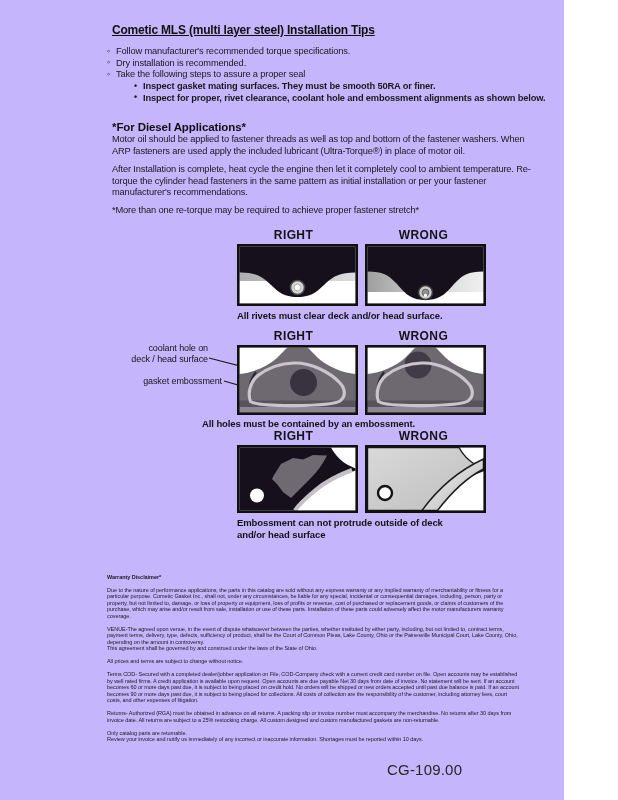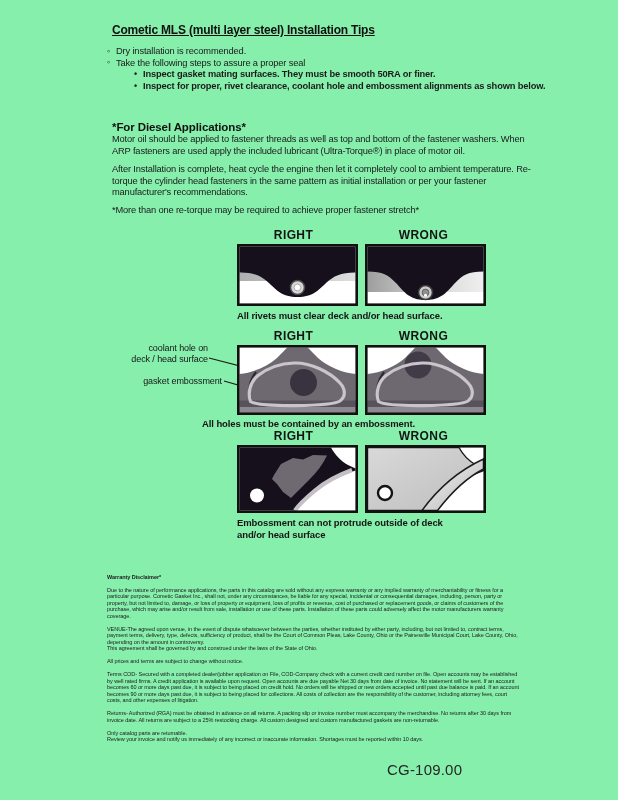--- a/index.html
+++ b/index.html
@@ -1,17 +1,17 @@
 <!DOCTYPE html>
 <html><head>
 <meta charset="utf-8">
 <style>
   html,body{margin:0;padding:0;background:#ffffff;}
   .page{
-    position:relative;width:618px;height:800px;background:#86efac;
+    position:relative;width:564px;height:800px;background:#c4b5fd;
     font-family:"Liberation Sans",sans-serif;color:#1c1c1c;overflow:hidden;
   }
   .abs{position:absolute;}
   .preline{white-space:pre-line;}
 
   .title{
     left:112px;top:23px;font-size:12px;font-weight:bold;color:#101010;
     letter-spacing:-0.2px;text-decoration:underline;
   }
 
@@ -52,20 +52,21 @@
   .footer-code{left:387px;top:761px;font-size:15px;color:#262626;letter-spacing:0.2px;}
 </style>
 </head>
 <body>
 
 <div class="page">
 
   <div class="abs title">Cometic MLS (multi layer steel) Installation Tips</div>
 
   <div class="abs bullets">
+    <div class="b-item">Follow manufacturer's recommended torque specifications.</div>
     <div class="b-item">Dry installation is recommended.</div>
     <div class="b-item">Take the following steps to assure a proper seal</div>
     <div class="b-sub">Inspect gasket mating surfaces.  They must be smooth 50RA or finer.</div>
     <div class="b-sub">Inspect for proper, rivet clearance, coolant hole and embossment alignments as shown below.</div>
   </div>
 
   <div class="abs diesel-h">*For Diesel Applications*</div>
   <div class="abs para" id="para-1">Motor oil should be applied to fastener threads as well as top and bottom of the fastener washers. When ARP fasteners are used apply the included lubricant (Ultra-Torque®) in place of motor oil.</div>
   <div class="abs para" id="para-3">*More than one re-torque may be required to achieve proper fastener stretch*</div>
   <div class="abs para" id="para-2">After Installation is complete, heat cycle the engine then let it completely cool to ambient temperature. Re-torque the cylinder head fasteners in the same pattern as initial installation or per your fastener manufacturer's recommendations.</div>

